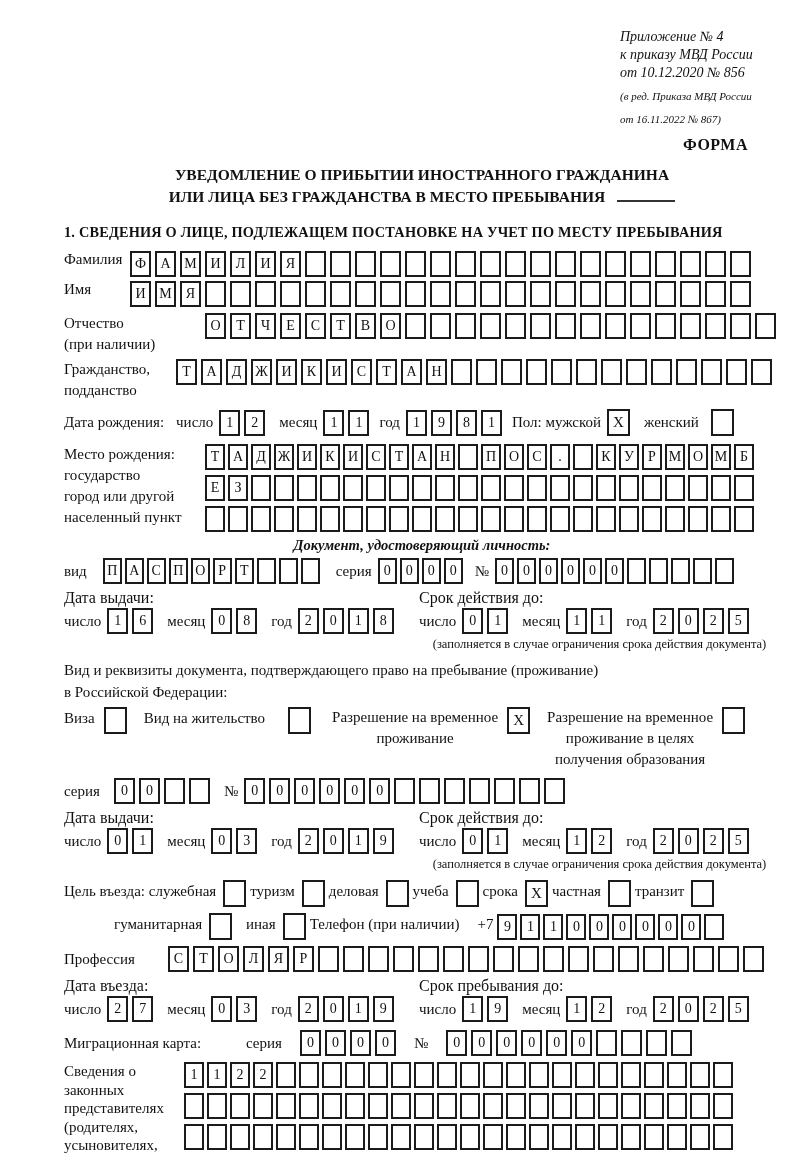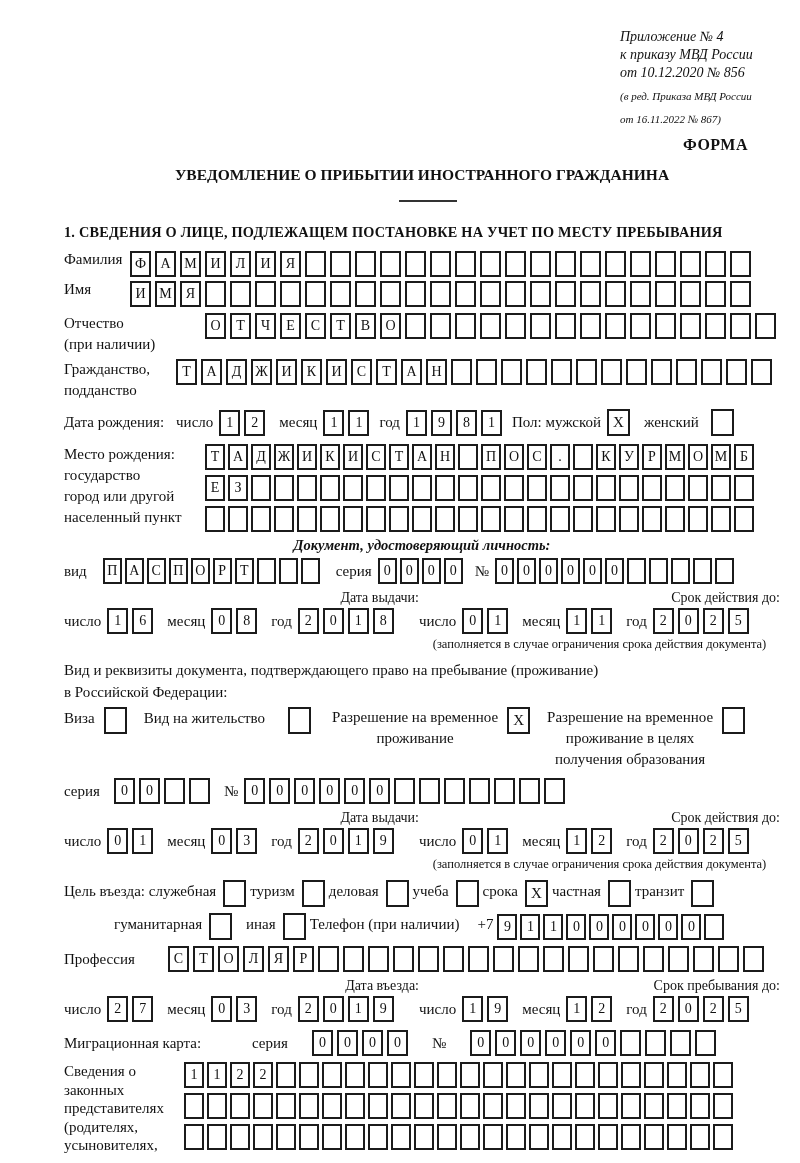--- a/index.html
+++ b/index.html
@@ -32,21 +32,21 @@
   .cells.narrow { gap:3px; } .cells.narrow .cell { width:20px; }
   .cells.sm { gap:3px; } .cells.sm .cell { width:19px; }
   
   .box {
     flex:0 0 auto; width:23px; height:27px; border:2px solid #1b1b1b; background:#fff;
     display:inline-flex; align-items:center; justify-content:center; font-size:15px;
   }
   
   .datecols { display:flex; margin-top:5px; }
   .datecol-l { width:355px; } .datecol-r { flex:1; }
-  .datecap { text-align:right; font-size:14px; line-height:17px; }
+  .datecap { text-align:left; font-size:16px; line-height:17px; }
   .dateline { display:flex; align-items:center; gap:4px; margin-top:2px; }
   .dateline .lbl { margin-right:2px; }
   .grp { margin-left:10px; }
   .note { font-size:12.5px; text-align:center; margin-top:3px; line-height:15px; }
   
   .permits { display:flex; align-items:flex-start; margin-top:4px; gap:9px; }
   .plbl2 { text-align:center; line-height:21px; }
   .permits .lbl, .purpose .lbl { padding-top:3px; }
   
   .purpose { display:flex; align-items:flex-start; margin-top:6px; gap:4px; }
@@ -66,21 +66,21 @@
     <div>к приказу МВД России</div>
     <div>от 10.12.2020 № 856</div>
     <div class="rev">(в ред. Приказа МВД России</div>
     <div class="rev">от 16.11.2022 № 867)</div>
   </div>
 
   <div class="forma">ФОРМА</div>
 
   <div class="title">
     <div>УВЕДОМЛЕНИЕ О ПРИБЫТИИ ИНОСТРАННОГО ГРАЖДАНИНА</div>
-    <div><span class="blank"></span></div>
+    <div><span>ИЛИ ЛИЦА БЕЗ ГРАЖДАНСТВА В МЕСТО ПРЕБЫВАНИЯ</span><span class="blank"></span></div>
   </div>
 
   <div class="sec-h">1. СВЕДЕНИЯ О ЛИЦЕ, ПОДЛЕЖАЩЕМ ПОСТАНОВКЕ НА УЧЕТ ПО МЕСТУ ПРЕБЫВАНИЯ</div>
 
   <div class="row mt10">
     <div class="lbl w66">Фамилия</div>
     <div class="cells">
         <span class="cell">Ф</span>
         <span class="cell">А</span>
         <span class="cell">М</span>
@@ -611,21 +611,21 @@
         <span class="cells">
             <span class="cell">2</span>
             <span class="cell">0</span>
             <span class="cell">2</span>
             <span class="cell">5</span>
           </span>
       </div>
     </div>
   </div>
 
-  <div class="row vcenter mt8" style="gap:24px">
+  <div class="row vcenter mt8" style="gap:18px">
     <span class="lbl" style="width:150px">Миграционная карта:</span>
     <span class="lbl" style="margin-left:14px">серия</span>
     <span class="cells">
         <span class="cell">0</span>
         <span class="cell">0</span>
         <span class="cell">0</span>
         <span class="cell">0</span>
       </span>
     <span class="lbl">№</span>
     <span class="cells">

